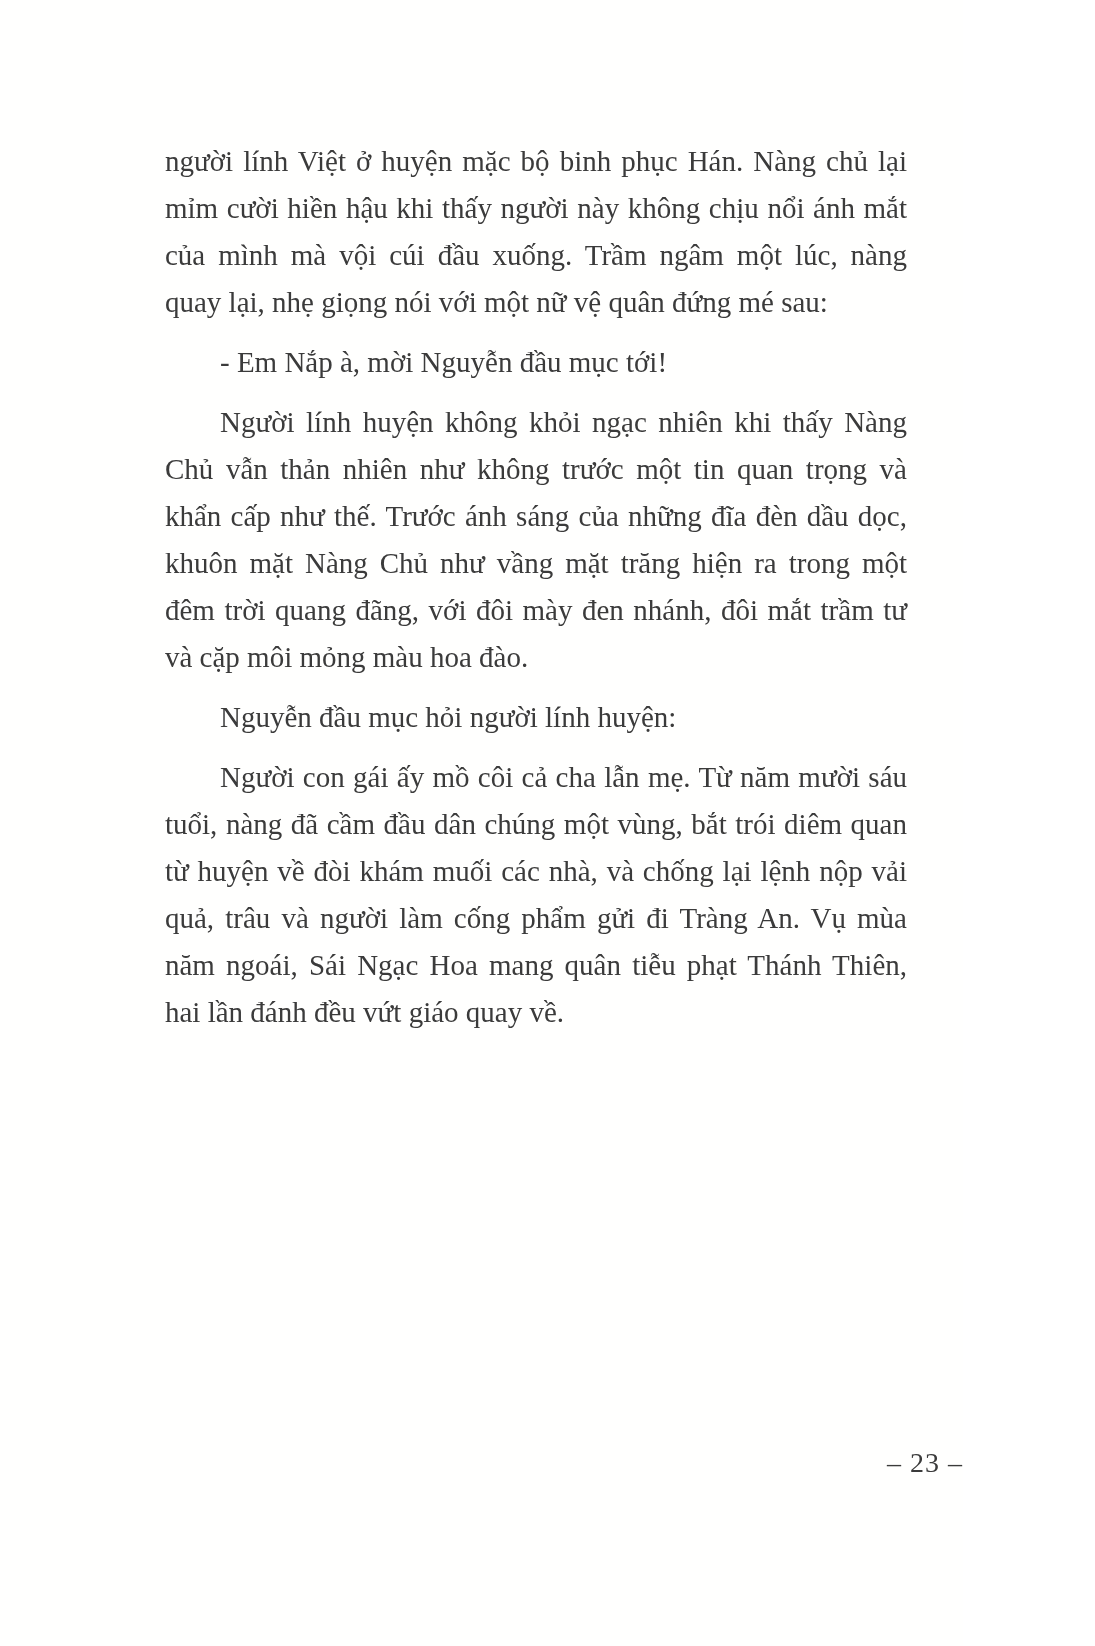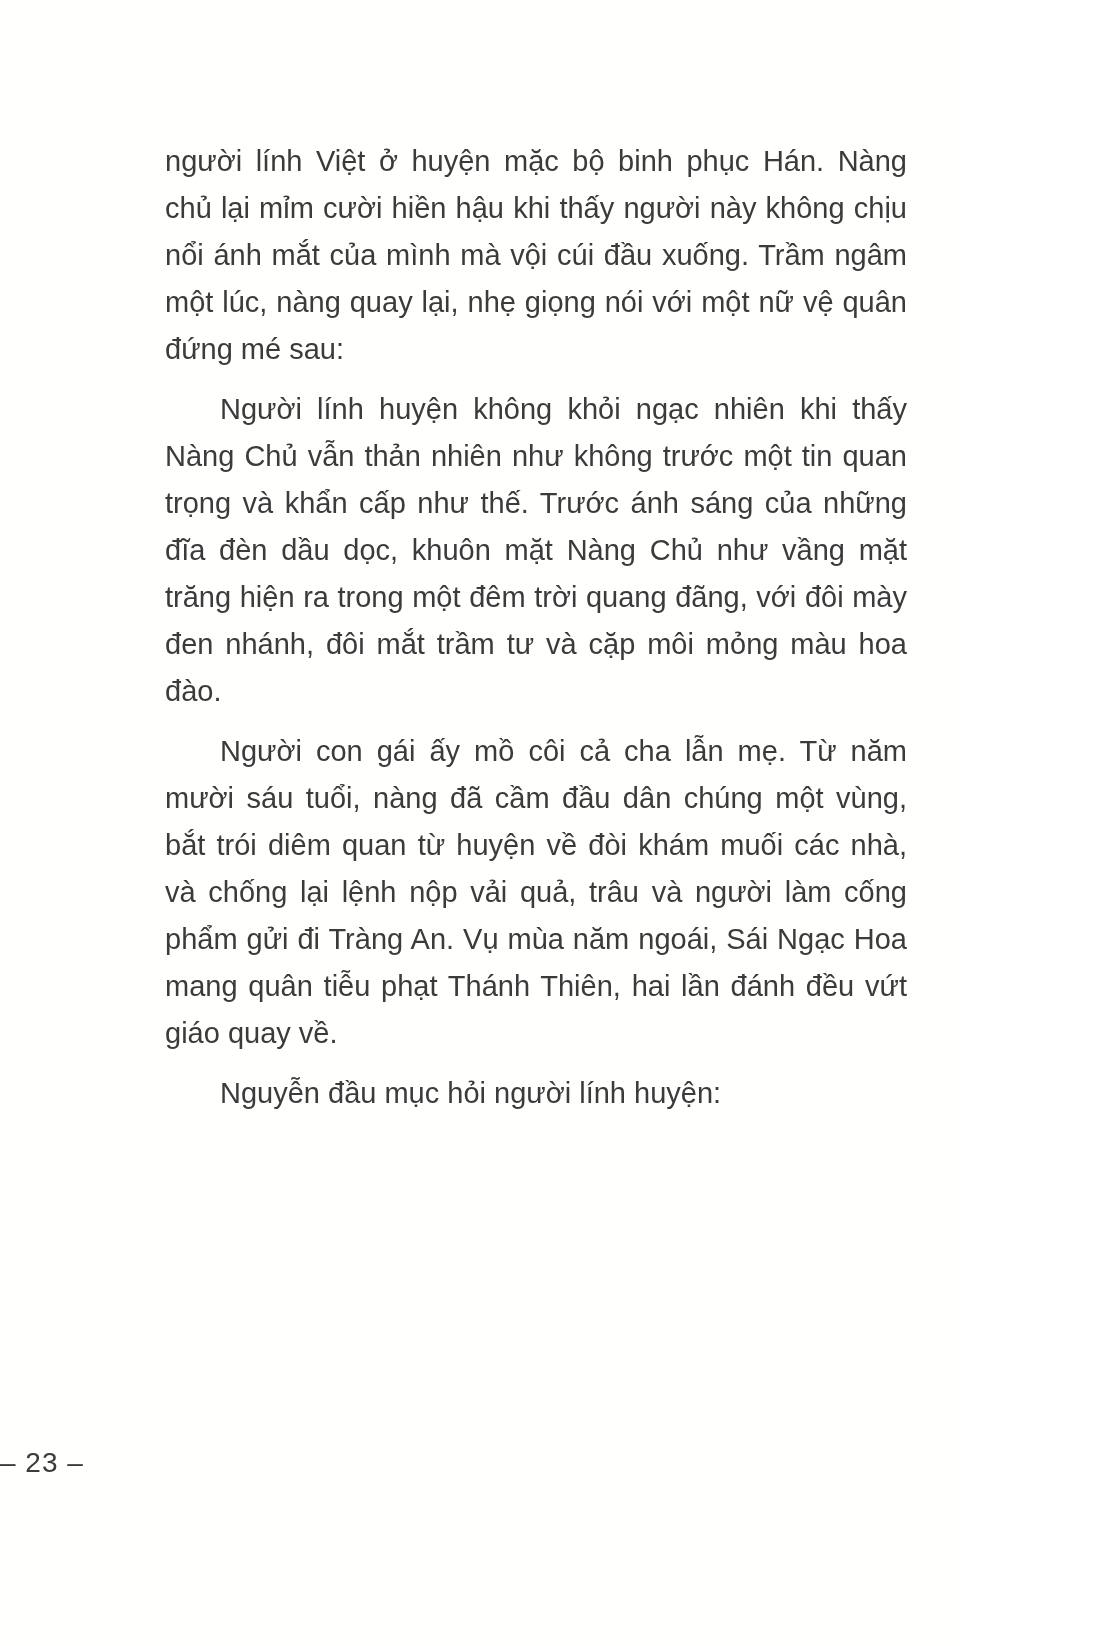--- a/index.html
+++ b/index.html
@@ -5,21 +5,21 @@
   html, body {
     margin: 0;
     padding: 0;
     background: #ffffff;
   }
   .page {
     position: relative;
     width: 963px;
     height: 1646px;
     background: #fffffe;
-    font-family: Liberation Sans, sans-serif;
+    font-family: Liberation Serif, serif;
     color: #3b3b3b;
     overflow: hidden;
     box-sizing: border-box;
   }
   .text-block {
     position: absolute;
     top: 138px;
     left: 165px;
     width: 742px;
     font-size: 29px;
@@ -34,30 +34,31 @@
     text-indent: 55px;
   }
   .para.no-indent {
     text-indent: 0;
   }
   .page-number {
     position: absolute;
     top: 1447px;
     left: 0;
     right: 0;
-    text-align: left;
+    text-align: right;
     font-size: 28px;
     color: #3b3b3b;
     letter-spacing: 1px;
   }
 </style>
 </head>
 <body>
 
 <div class="page">
   <div class="text-block">
     <p class="para no-indent">người lính Việt ở huyện mặc bộ binh phục Hán. Nàng chủ lại mỉm cười hiền hậu khi thấy người này không chịu nổi ánh mắt của mình mà vội cúi đầu xuống. Trầm ngâm một lúc, nàng quay lại, nhẹ giọng nói với một nữ vệ quân đứng mé sau:</p>
+    <p class="para indent">- Em Nắp à, mời Nguyễn đầu mục tới!</p>
     <p class="para indent">Người lính huyện không khỏi ngạc nhiên khi thấy Nàng Chủ vẫn thản nhiên như không trước một tin quan trọng và khẩn cấp như thế. Trước ánh sáng của những đĩa đèn dầu dọc, khuôn mặt Nàng Chủ như vầng mặt trăng hiện ra trong một đêm trời quang đãng, với đôi mày đen nhánh, đôi mắt trầm tư và cặp môi mỏng màu hoa đào.</p>
+    <p class="para indent">Nguyễn đầu mục hỏi người lính huyện:</p>
     <p class="para indent">Người con gái ấy mồ côi cả cha lẫn mẹ. Từ năm mười sáu tuổi, nàng đã cầm đầu dân chúng một vùng, bắt trói diêm quan từ huyện về đòi khám muối các nhà, và chống lại lệnh nộp vải quả, trâu và người làm cống phẩm gửi đi Tràng An. Vụ mùa năm ngoái, Sái Ngạc Hoa mang quân tiễu phạt Thánh Thiên, hai lần đánh đều vứt giáo quay về.</p>
-    <p class="para indent">Nguyễn đầu mục hỏi người lính huyện:</p>
   </div>
   <div class="page-number">– 23 –</div>
 </div>
 
 </body></html>

